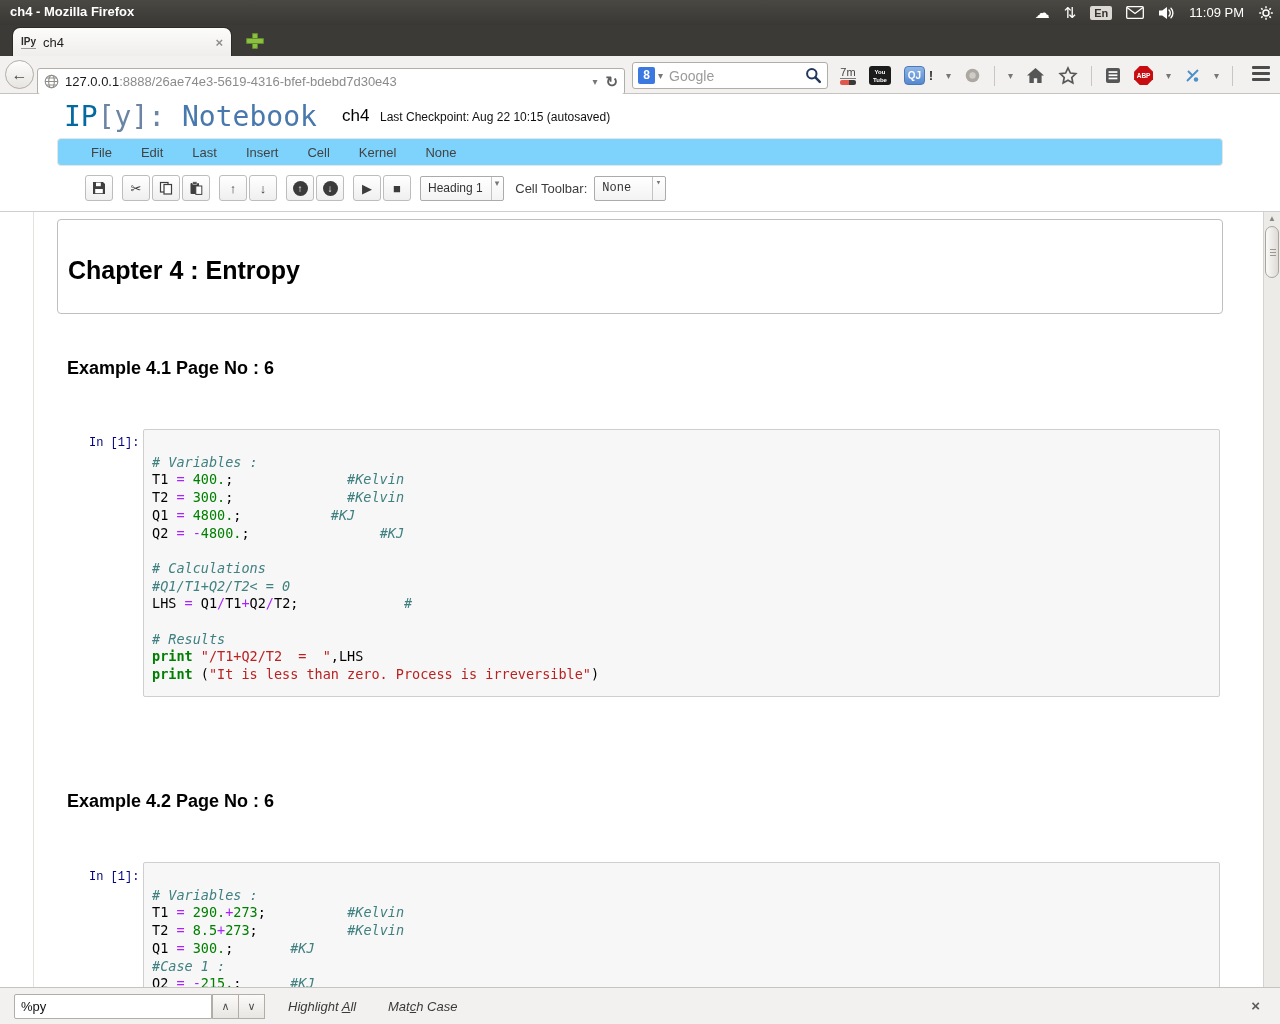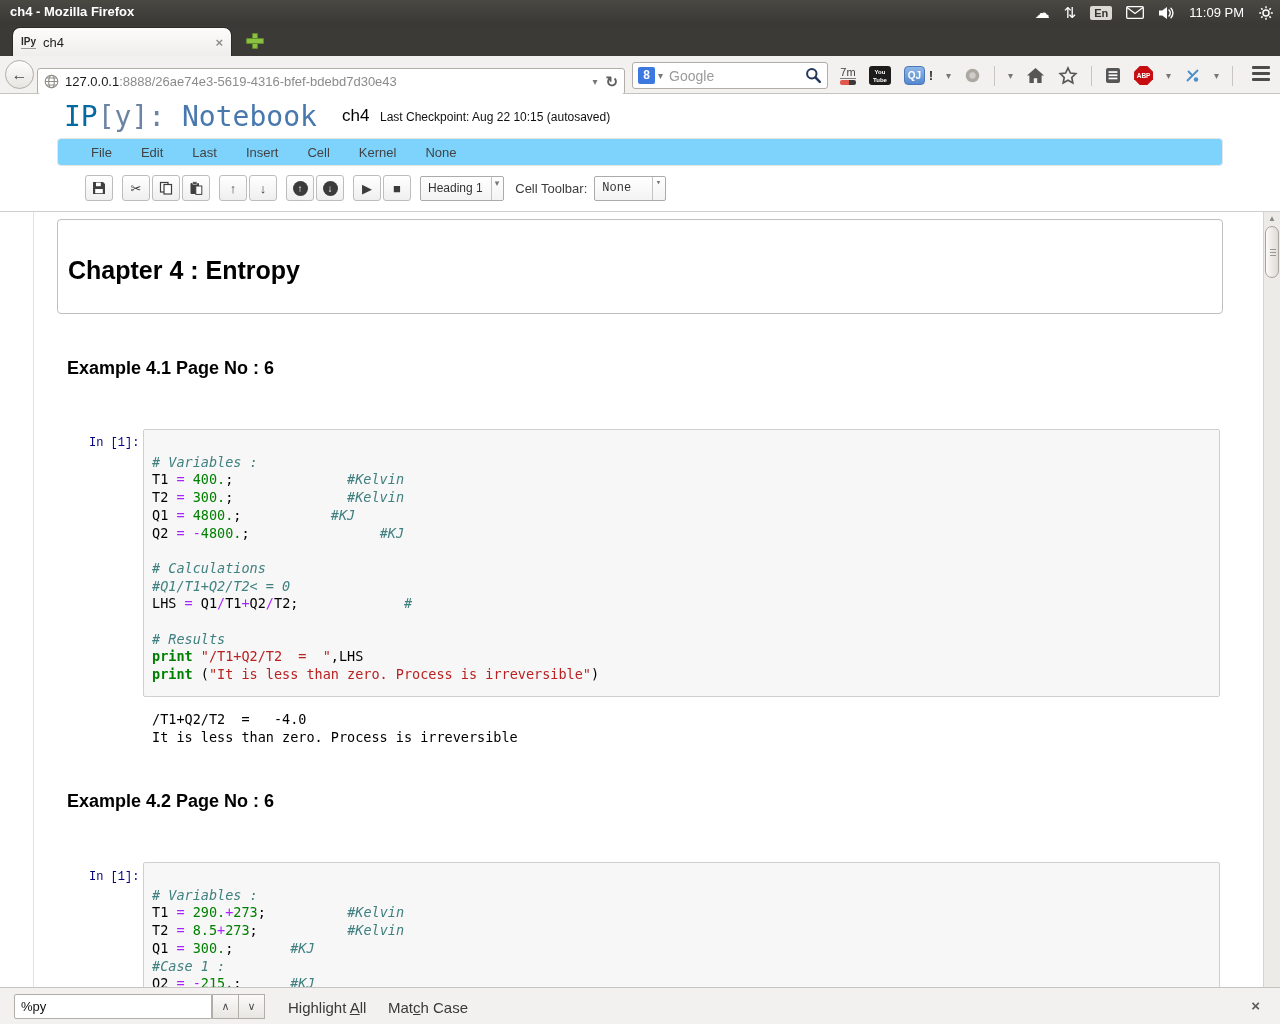--- a/index.html
+++ b/index.html
@@ -129,21 +129,21 @@
 
   
   .findbar { position:absolute; left:0; bottom:0; width:1280px; height:37px; background:#f2f1ef;
              border-top:1px solid #c6c4c0; z-index:40; }
   .find-input { position:absolute; left:14px; top:6px; width:198px; height:25px; background:#fff;
                 border:1px solid #b1aea8; border-radius:2px 0 0 2px; font-size:13px; color:#111;
                 padding:0 6px; font-family:"Liberation Sans",sans-serif; }
   .find-btn { position:absolute; top:6px; width:27px; height:25px;
               background:linear-gradient(#fbfaf9,#e8e6e2); border:1px solid #b1aea8;
               color:#4c4c4c; font-size:11px; text-align:center; line-height:23px; }
-  .find-opt { position:absolute; top:11px; font-size:15px; color:#3a3a3a; }
+  .find-opt { position:absolute; top:11px; font-size:13px; color:#3a3a3a;font-style:italic; }
   .u { text-decoration:underline; }
   .find-close { position:absolute; right:20px; top:9px; color:#5c5c5c; font-size:15px; font-weight:bold; }
 
   svg { display:block; }
 </style>
 </head>
 <body>
 
 <div id="screen">
 
@@ -363,24 +363,20 @@
         <div class="cl"><span>Q2 </span><span class="tk-op">=</span><span> </span><span class="tk-op">-</span><span class="tk-num">4800.</span><span>;                </span><span class="tk-com">#KJ</span></div>
         <div class="cl">&nbsp;</div>
         <div class="cl"><span class="tk-com"># Calculations</span></div>
         <div class="cl"><span class="tk-com">#Q1/T1+Q2/T2&lt; = 0</span></div>
         <div class="cl"><span>LHS </span><span class="tk-op">=</span><span> Q1</span><span class="tk-op">/</span><span>T1</span><span class="tk-op">+</span><span>Q2</span><span class="tk-op">/</span><span>T2;             </span><span class="tk-com">#</span></div>
         <div class="cl">&nbsp;</div>
         <div class="cl"><span class="tk-com"># Results</span></div>
         <div class="cl"><span class="tk-kw">print</span><span> </span><span class="tk-str">"/T1+Q2/T2  =  "</span><span>,LHS</span></div>
         <div class="cl"><span class="tk-kw">print</span><span> (</span><span class="tk-str">"It is less than zero. Process is irreversible"</span><span>)</span></div>
       </div>
-    <div class="out-box" style="top:499px;">
-        <div class="cl">/T1+Q2/T2  =   -4.0</div>
-        <div class="cl">It is less than zero. Process is irreversible</div>
-      </div>
 
     <div class="exh" style="top:579px;">Example 4.2 Page No : 6</div>
 
     <div class="cell-prompt" style="top:658px;">In [1]:</div>
     <div class="code-box" style="top:650px; height:140px;">
         <div class="cl">&nbsp;</div>
         <div class="cl"><span class="tk-com"># Variables :</span></div>
         <div class="cl"><span>T1 </span><span class="tk-op">=</span><span> </span><span class="tk-num">290.</span><span class="tk-op">+</span><span class="tk-num">273</span><span>;          </span><span class="tk-com">#Kelvin</span></div>
         <div class="cl"><span>T2 </span><span class="tk-op">=</span><span> </span><span class="tk-num">8.5</span><span class="tk-op">+</span><span class="tk-num">273</span><span>;           </span><span class="tk-com">#Kelvin</span></div>
         <div class="cl"><span>Q1 </span><span class="tk-op">=</span><span> </span><span class="tk-num">300.</span><span>;       </span><span class="tk-com">#KJ</span></div>

